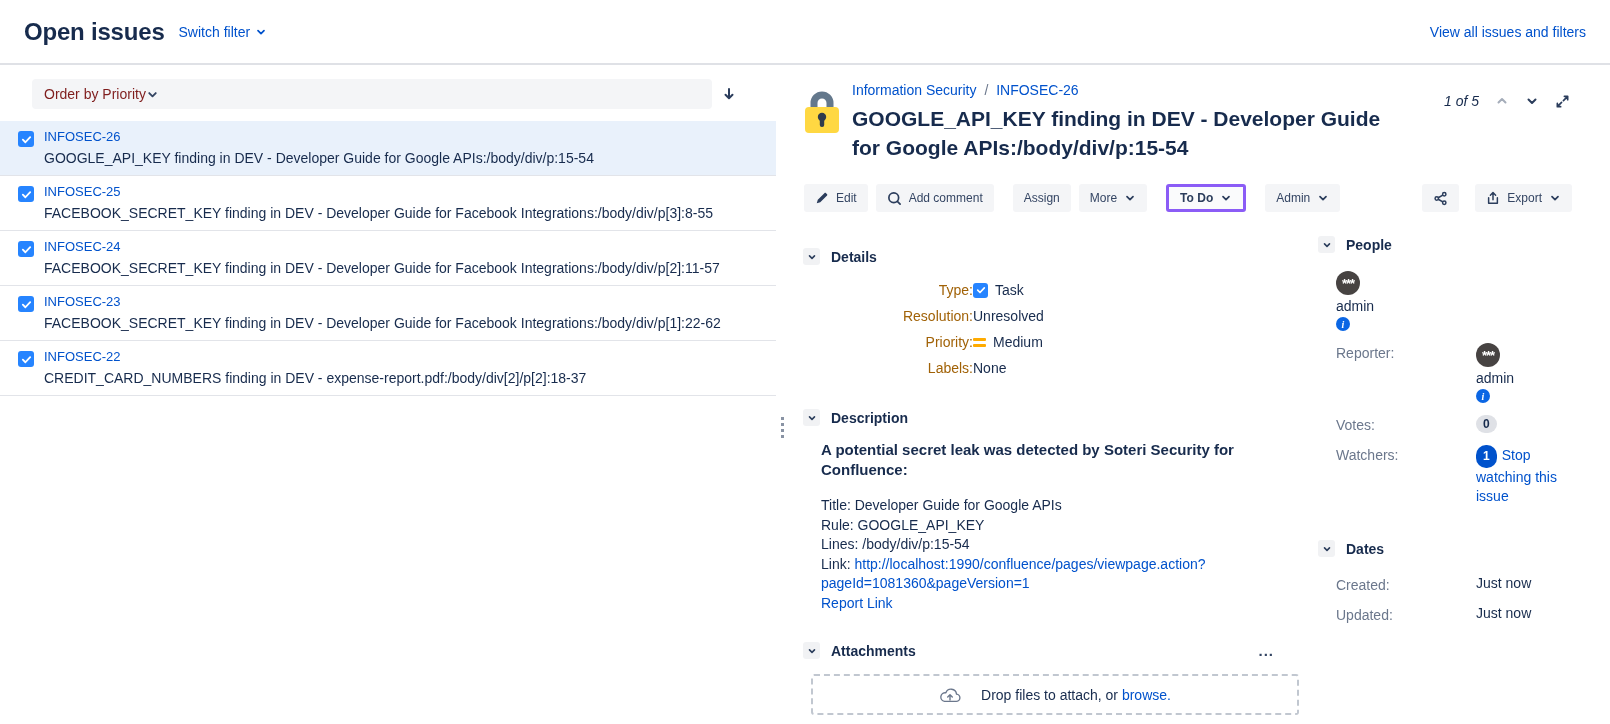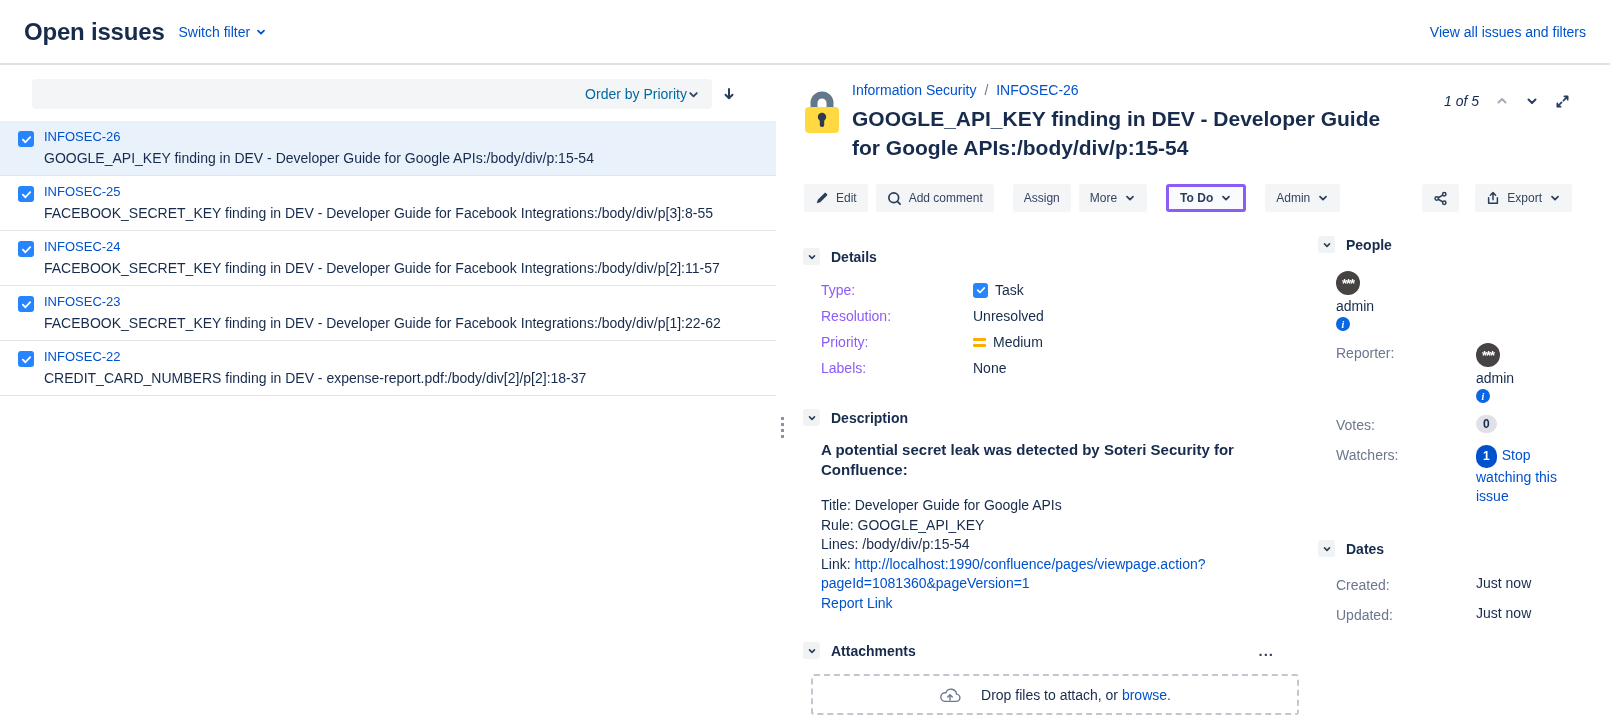--- a/index.html
+++ b/index.html
@@ -17,21 +17,21 @@
   .switch-filter { margin-left:14px; display:inline-flex; align-items:center; gap:5px; font-size:14px; color:#0052CC; cursor:pointer; }
   .header-spacer { flex:1; }
   .view-all { font-size:14px; }
 
   
   .main { display:flex; height:665px; }
 
   
   .left-panel { width:776px; flex:none; padding-top:14px; }
   .list-toolbar { display:flex; align-items:center; padding:0 30px 12px 32px; }
-  .order-select { flex:1; height:30px; background:#F4F5F7; border-radius:4px; display:flex; align-items:center; justify-content:flex-end; padding:0 12px; cursor:pointer; color:#0369a1; }
+  .order-select { flex:1; height:30px; background:#F4F5F7; border-radius:4px; display:flex; align-items:center; justify-content:flex-start; padding:0 12px; cursor:pointer; color:#7f1d1d; }
   .sort-btn { width:34px; height:30px; display:grid; place-items:center; cursor:pointer; background:none; border:none; }
 
   .issue-list { }
   .issue-item { display:flex; padding:8px 24px 8px 18px; border-bottom:1px solid #E2E4E9; cursor:pointer; }
   .issue-item.selected { background:#E9F1FB; }
   .cb { width:16px; height:16px; border-radius:3px; background:#2684FF; flex:none; margin-top:2px; display:grid; place-items:center; cursor:pointer; }
   .issue-text { margin-left:10px; }
   .issue-key { font-size:13px; color:#0052CC; line-height:15px; margin-bottom:6px; }
   .issue-summary { font-size:14px; color:#172B4D; line-height:17px; white-space:nowrap; }
 
@@ -66,21 +66,21 @@
   .col-side { flex:1; margin-left:18px; }
 
   .section { margin-bottom:28px; }
   .section-header { display:flex; align-items:center; gap:11px; }
   .chev-box { width:17px; height:17px; border-radius:3px; background:#F1F2F4; display:grid; place-items:center; cursor:pointer; flex:none; }
   .section-title { font-size:14px; font-weight:700; color:#172B4D; }
   .section-header .ellipsis { margin-left:auto; margin-right:20px; font-size:15px; font-weight:700; color:#344563; letter-spacing:1px; cursor:pointer; background:none; border:none; }
 
   .field-rows { margin-top:12px; }
   .field-row { display:grid; grid-template-columns:152px 1fr; padding:5px 0 5px 18px; align-items:center; }
-  .field-label { color:#8b5cf6; }
+  .field-label { color:#a16207;text-align:right; }
   .field-value { color:#172B4D; display:flex; align-items:center; gap:7px; }
   .type-cb { width:15px; height:15px; border-radius:3px; background:#2684FF; display:grid; place-items:center; }
   .prio-medium { display:flex; flex-direction:column; gap:3px; }
   .prio-medium i { width:13px; height:3px; background:#FFAB00; border-radius:1px; display:block; }
 
   .desc-intro { font-size:15px; font-weight:700; line-height:20px; width:445px; margin:14px 0 16px 18px; }
   .desc-body { margin-left:18px; width:424px; line-height:19.5px; overflow-wrap:anywhere; }
   .desc-body .dline { display:block; }
 
   .dropzone { margin:14px 0 0 8px; width:488px; height:41px; border:2px dashed #C1C7D0; border-radius:3px; display:flex; align-items:center; justify-content:center; gap:20px; cursor:pointer; }

